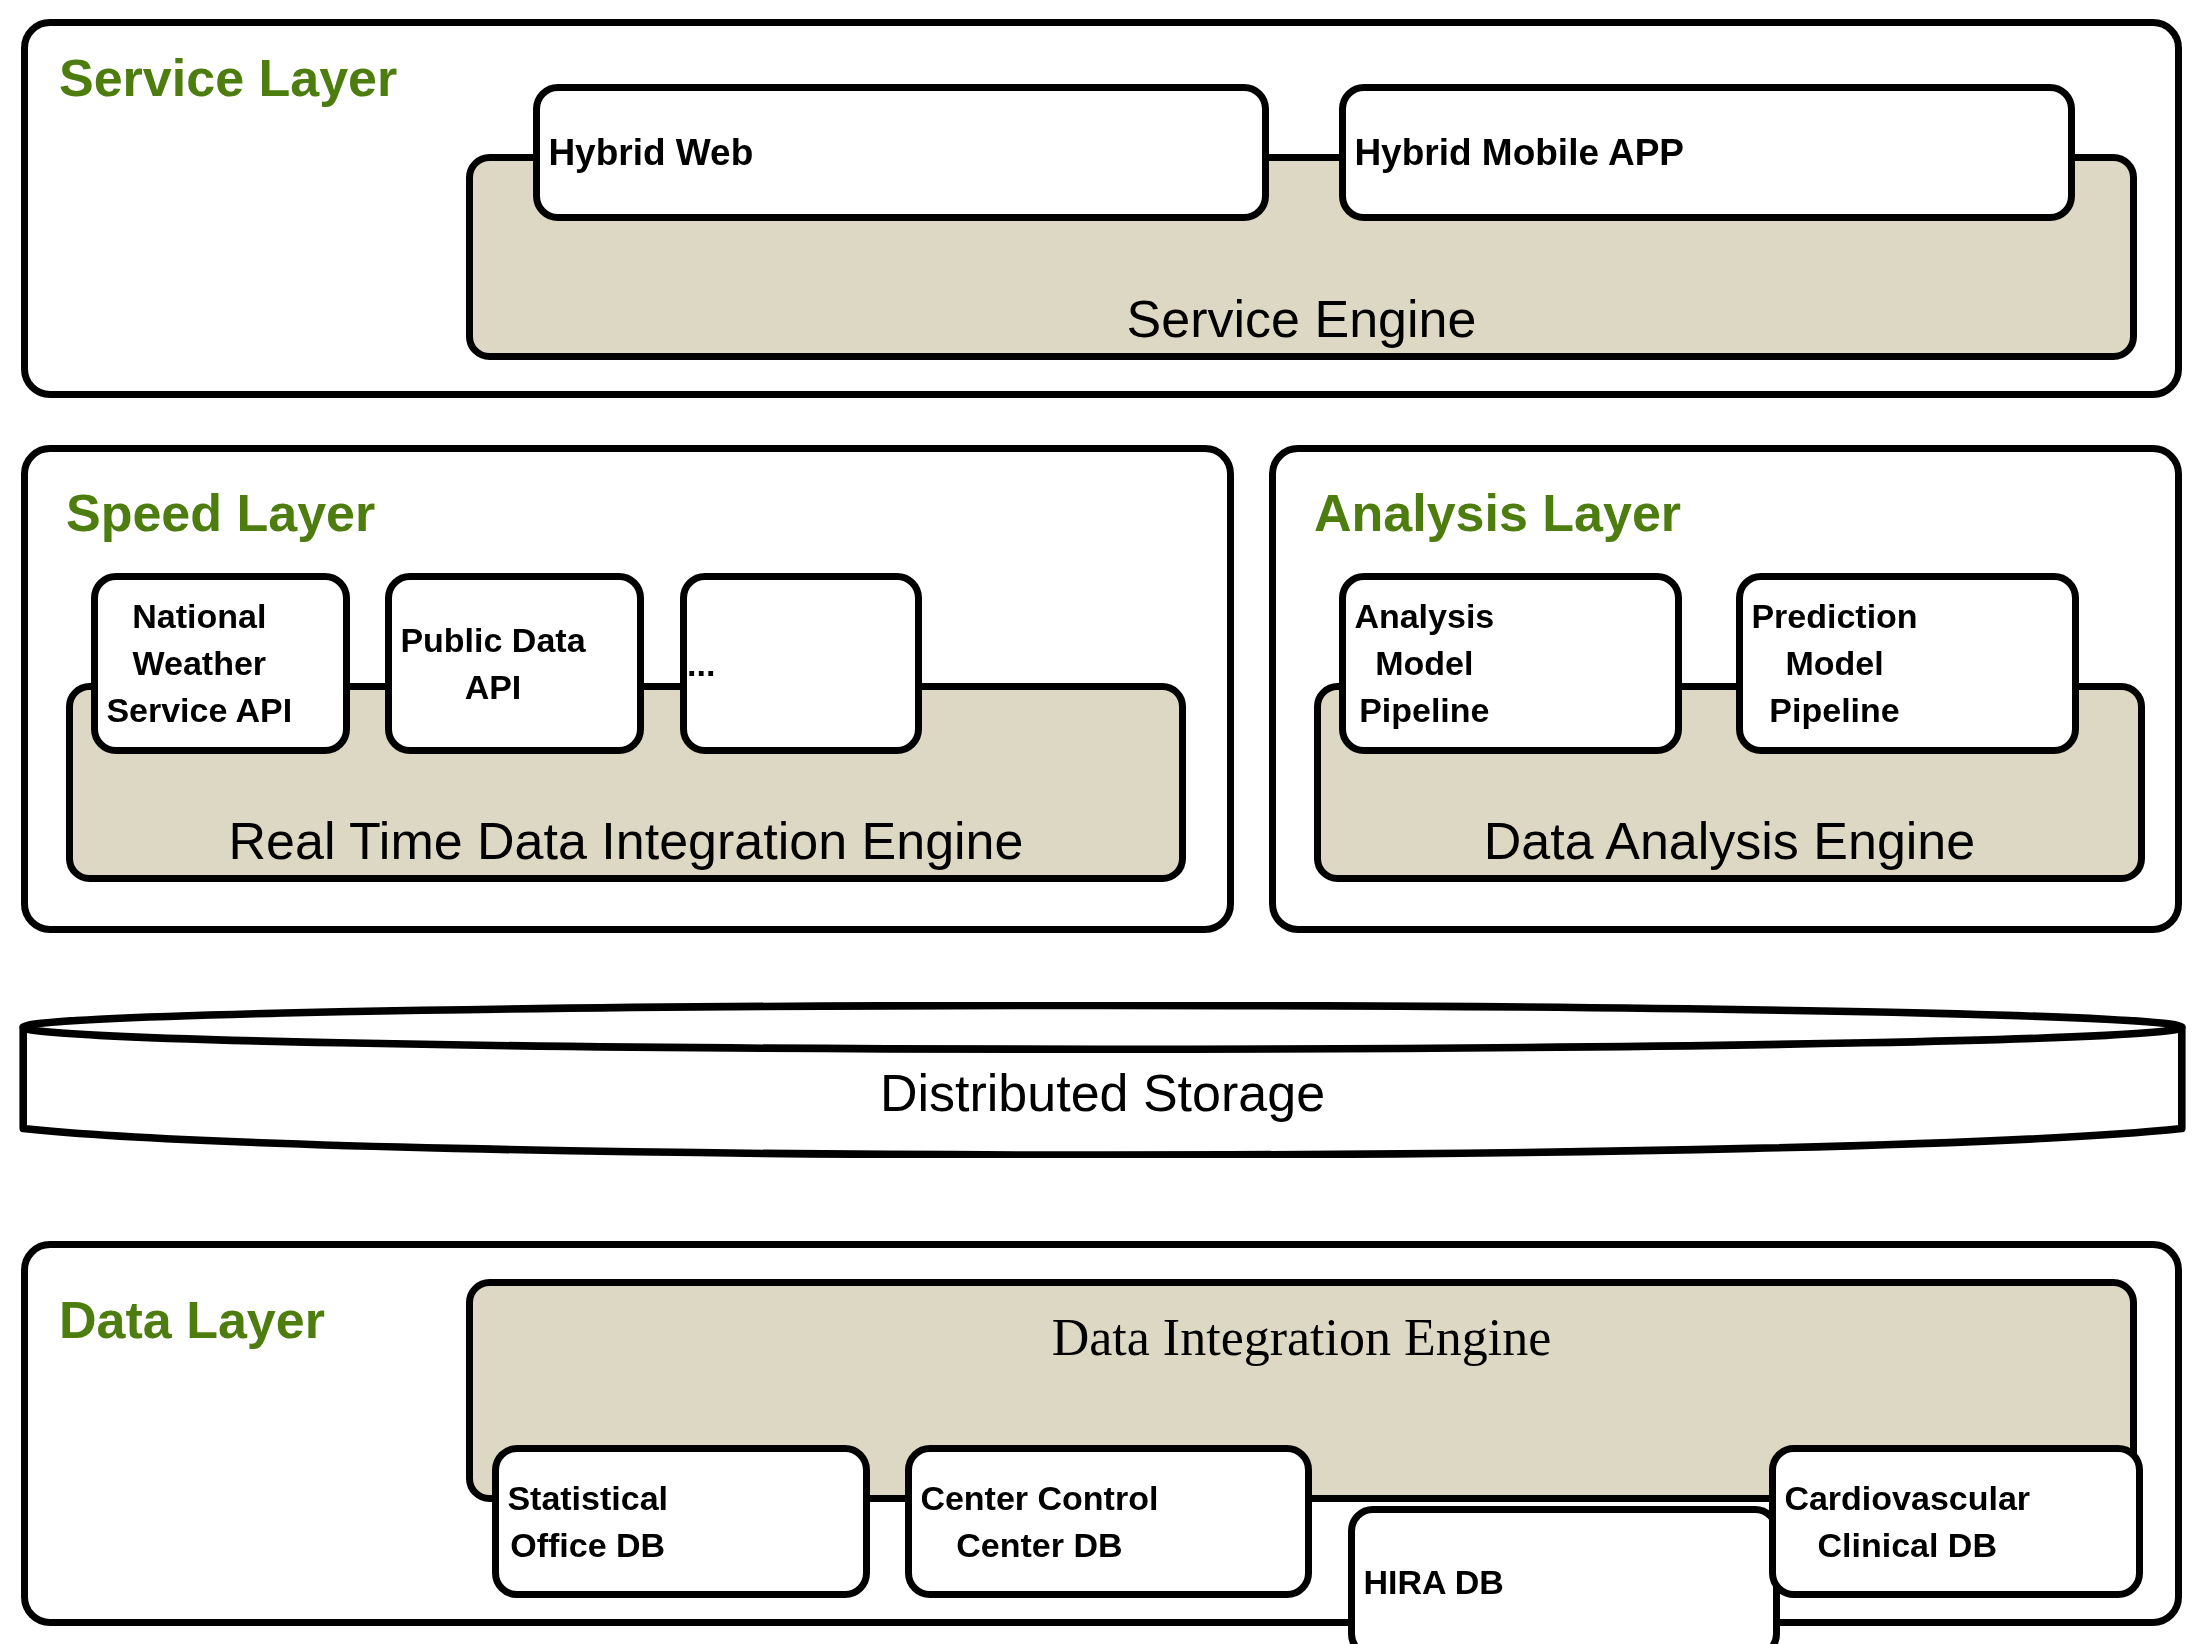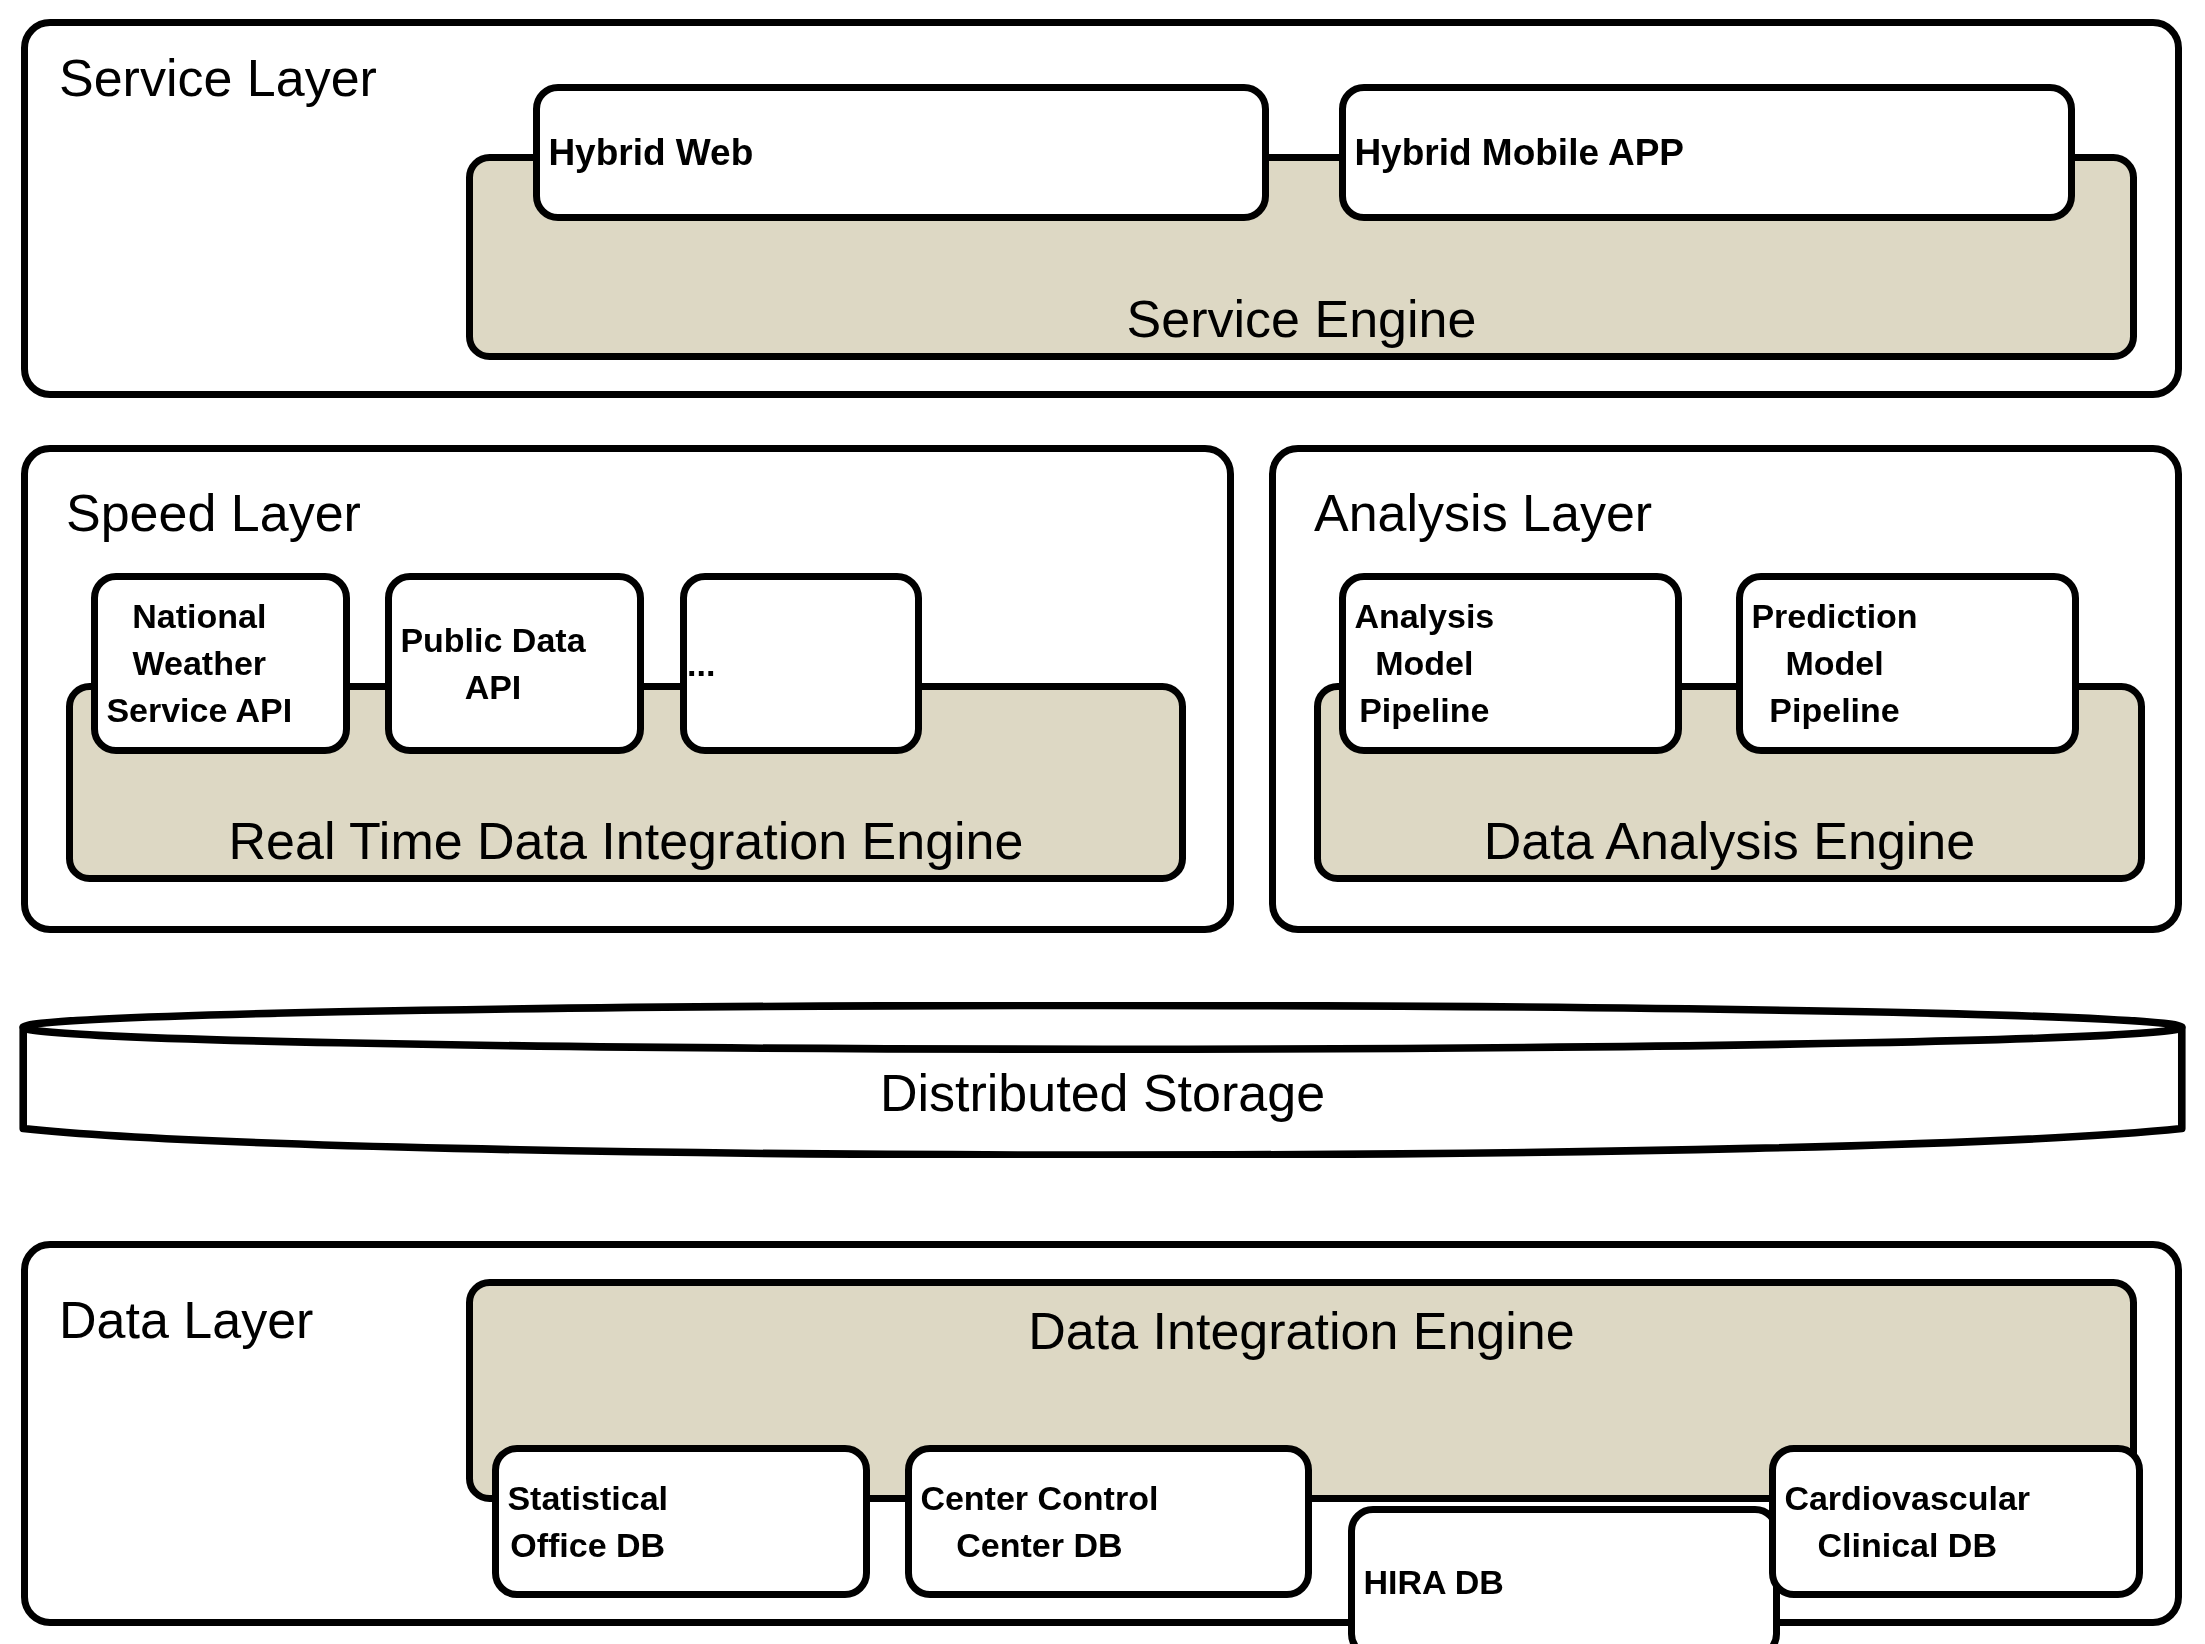--- a/index.html
+++ b/index.html
@@ -46,22 +46,22 @@
     display: flex;
     align-items: center;
     justify-content: flex-start;
     text-align: center;
   }
 
   
   .layer-title {
     position: absolute;
     font-size: 52px;
-    font-weight: 400;
-    color: #000000;
+    font-weight: 700;
+    color: #4d7c0f;
     white-space: nowrap;
     line-height: 1;
   }
   .engine-label {
     font-size: 52px;
     font-weight: 400;
     color: #000000;
     white-space: nowrap;
     line-height: 1;
     padding-bottom: 8px;
@@ -190,21 +190,21 @@
     </svg>
   </div>
 
   <div id="storage-label">Distributed Storage</div>
 
   <div class="layer-box" id="data-layer-box" style="left:21px; top:1241px; width:2161px; height:385px;"></div>
 
   <div class="layer-title" style="left:59px; top:1294px;">Data Layer</div>
 
   <div class="engine-panel" id="data-engine" style="left:466px; top:1279px; width:1671px; height:223px; align-items:flex-start;">
-    <span class="engine-label" style="padding-top:19px; padding-bottom:0;">Data Integration Engine</span>
+    <span class="engine-label" style="padding-top:26px; padding-bottom:0;font-family:Liberation Serif, serif;">Data Integration Engine</span>
   </div>
 
   <div class="node-box" style="left:492px; top:1445px; width:378px; height:153px;">
     <span class="node-label">
       <span>Statistical</span><br>
       <span>Office DB</span>
     </span>
   </div>
 
   <div class="node-box" style="left:905px; top:1445px; width:407px; height:153px;">

